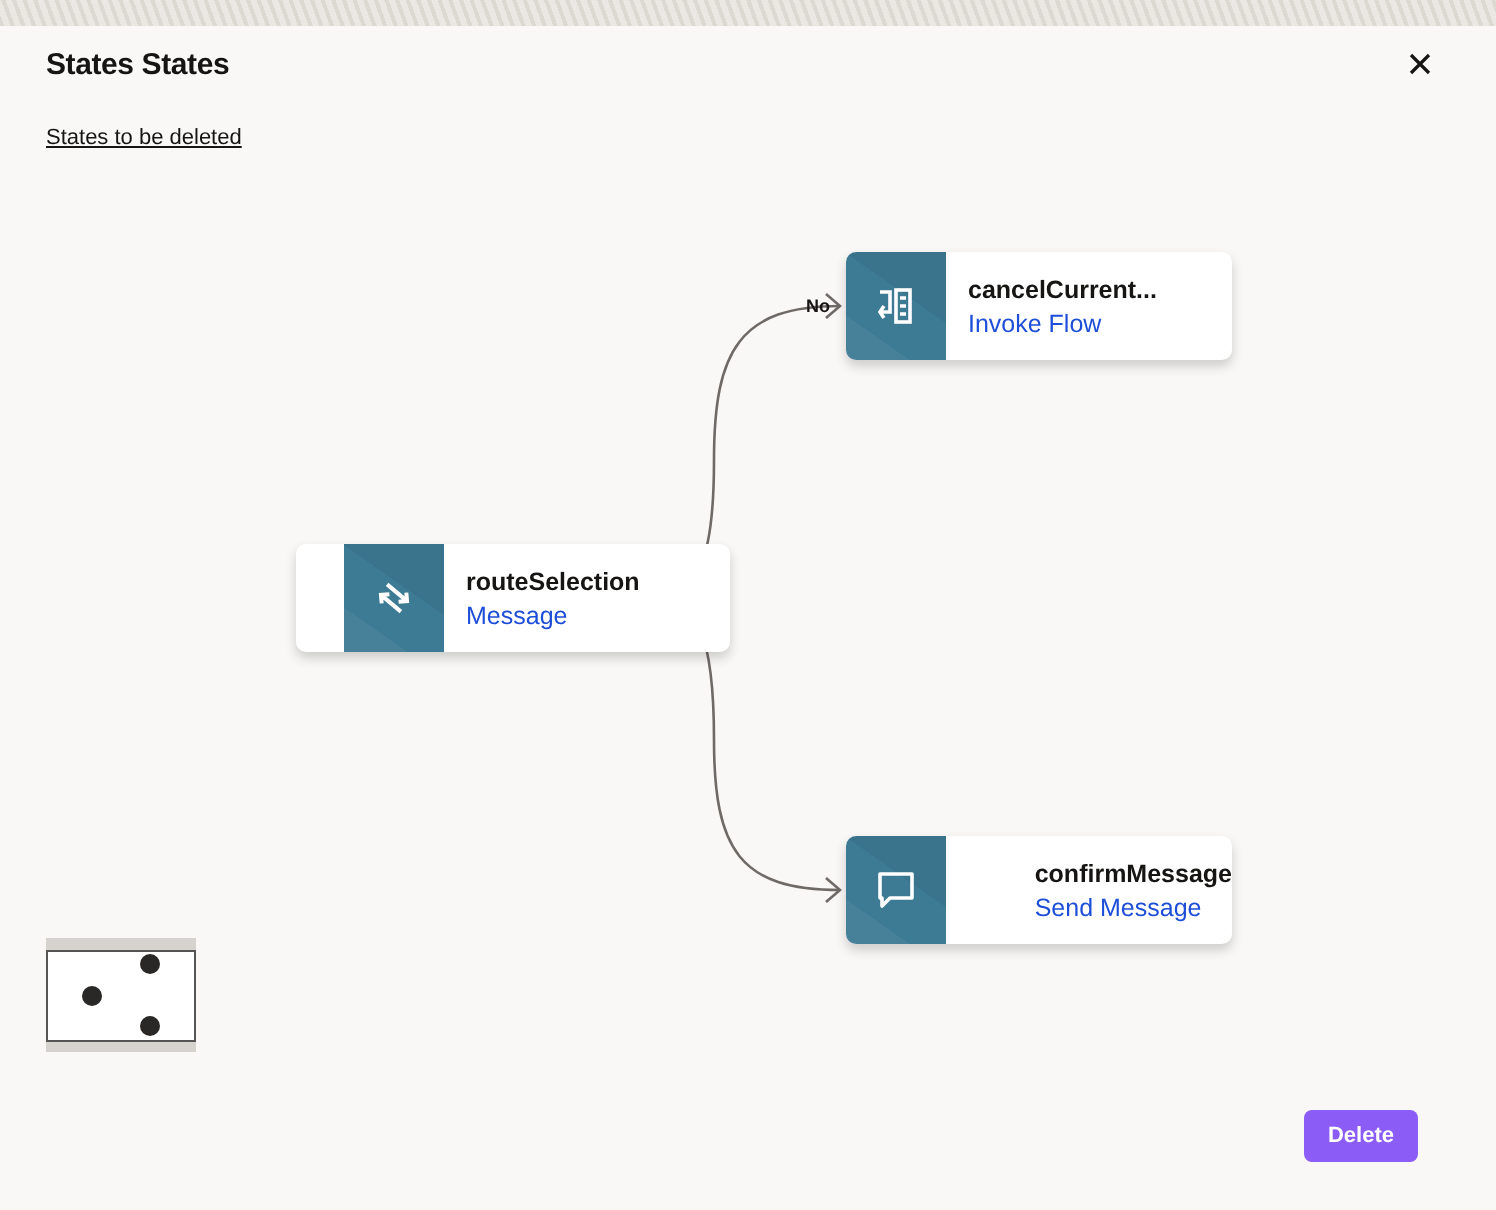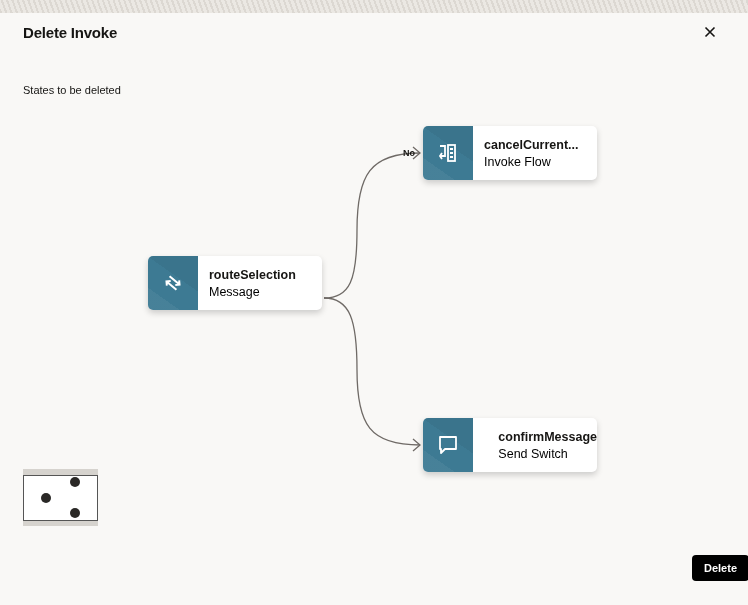--- a/index.html
+++ b/index.html
@@ -2,65 +2,65 @@
 <html><head>
 <meta charset="utf-8">
 <style>
   html, body { margin:0; padding:0; }
   body { width:748px; height:605px; position:relative; overflow:hidden; background:#f9f8f6; font-family:"Liberation Sans", sans-serif; color:#161513; }
   .topstrip { position:absolute; left:0; top:0; width:748px; height:13px; background:#e8e5e0;
     background-image: repeating-linear-gradient(70deg, #dcd8d2 0 2px, #ebe8e3 2px 5px); }
   .dialog { position:absolute; left:0; top:13px; width:748px; height:592px; background:#f9f8f6; }
   .title { position:absolute; left:23px; top:24px; font-size:15px; font-weight:bold; letter-spacing:-0.2px; }
   .close { position:absolute; left:702px; top:24px; width:16px; height:16px; cursor:pointer; }
-  .subtitle { position:absolute; left:23px; top:84px; font-size:11px; }
+  .subtitle { position:absolute; left:23px; top:63px; font-size:11px;text-decoration:underline; }
   .canvas { position:absolute; left:0; top:0; width:748px; height:605px; }
-  .node { position:absolute; width:174px; height:54px; background:#fff; border-radius:5px;
+  .node { position:absolute; width:193px; height:54px; background:#fff; border-radius:5px;
     box-shadow:0 3px 6px rgba(0,0,0,0.18); display:flex; overflow:hidden; cursor:pointer; }
   .node .icon { width:50px; height:54px; background:#3d7a93; display:flex; align-items:center; justify-content:center;
     background-image: linear-gradient(35deg, rgba(255,255,255,0.05) 25%, transparent 25%, transparent 60%, rgba(0,0,0,0.05) 60%);
   }
   .node .text { padding:11px 0 0 11px; }
   .node .name { font-size:12.5px; font-weight:bold; line-height:16px; white-space:nowrap; }
-  .node .type { font-size:12.5px; color:#000000; line-height:18px; }
+  .node .type { font-size:12.5px; color:#1d4ed8; line-height:18px; }
   .edge-label { position:absolute; font-size:9px; font-weight:bold; }
   .minimap { position:absolute; left:23px; top:469px; width:75px; height:57px; background:#d6d3ce; }
   .minimap .inner { position:absolute; left:0; top:6px; width:73px; height:44px; background:#fff; border:1px solid #555; }
   .dot { position:absolute; width:10px; height:10px; border-radius:50%; background:#2a2826; }
-  .delete-btn { position:absolute; left:692px; top:555px; width:57px; height:26px; background:#000000; color:#fff;
+  .delete-btn { position:absolute; left:652px; top:555px; width:57px; height:26px; background:#8b5cf6; color:#fff;
     border:none; border-radius:4px; font-size:11px; font-weight:bold; font-family:"Liberation Sans", sans-serif; cursor:pointer; }
 </style>
 </head>
 <body>
 
 <div class="topstrip"></div>
 
 <div class="dialog"></div>
 
-<div class="title">Delete Invoke</div>
+<div class="title">States States</div>
 
 <div class="close">
   <svg width="16" height="16" viewBox="0 0 16 16">
     <path d="M3.5 3.5 L12.5 12.5 M12.5 3.5 L3.5 12.5" stroke="#161513" stroke-width="1.6" fill="none"></path>
   </svg>
 </div>
 
 <div class="subtitle">States to be deleted</div>
 
 <svg class="canvas" viewBox="0 0 748 605">
   <path d="M324 298 C 350 298, 357 280, 357 230 C 357 175, 370 153, 420 153" stroke="#6f6a66" stroke-width="1.3" fill="none"></path>
   <path d="M413 147 L420 153 L413 159" stroke="#6f6a66" stroke-width="1.3" fill="none"></path>
   <path d="M324 298 C 350 298, 357 320, 357 370 C 357 425, 370 445, 420 445" stroke="#6f6a66" stroke-width="1.3" fill="none"></path>
   <path d="M413 439 L420 445 L413 451" stroke="#6f6a66" stroke-width="1.3" fill="none"></path>
 </svg>
 
 <div class="edge-label" style="left:403px; top:148px;">No</div>
 <div class="edge-label" style="left:401px; top:453px;margin-left:28px;">Yes</div>
 
-<div class="node" style="left:148px; top:256px;">
+<div class="node" style="left:148px; top:272px;padding-left:24px;">
   <div class="icon">
     <svg width="22" height="22" viewBox="0 0 22 22">
       <g transform="rotate(40 11 11)" stroke="#fff" stroke-width="2" fill="none">
         <path d="M4 8 H17 M14 5 L17 8 L14 11"></path>
         <path d="M18 14 H5 M8 11 L5 14 L8 17"></path>
       </g>
     </svg>
   </div>
   <div class="text">
     <div class="name">routeSelection</div>
@@ -84,21 +84,21 @@
 </div>
 
 <div class="node" style="left:423px; top:418px;justify-content:space-between;">
   <div class="icon">
     <svg width="22" height="22" viewBox="0 0 22 22" fill="none" stroke="#fff" stroke-width="1.8">
       <path d="M3 3 H19 V15 H8 L4 19 V15 H3 Z" stroke-linejoin="round"></path>
     </svg>
   </div>
   <div class="text">
     <div class="name">confirmMessage</div>
-    <div class="type">Send Switch</div>
+    <div class="type">Send Message</div>
   </div>
 </div>
 
 <div class="minimap">
   <div class="inner">
     <div class="dot" style="left:17px; top:17px;"></div>
     <div class="dot" style="left:46px; top:1px;"></div>
     <div class="dot" style="left:46px; top:32px;"></div>
   </div>
 </div>

